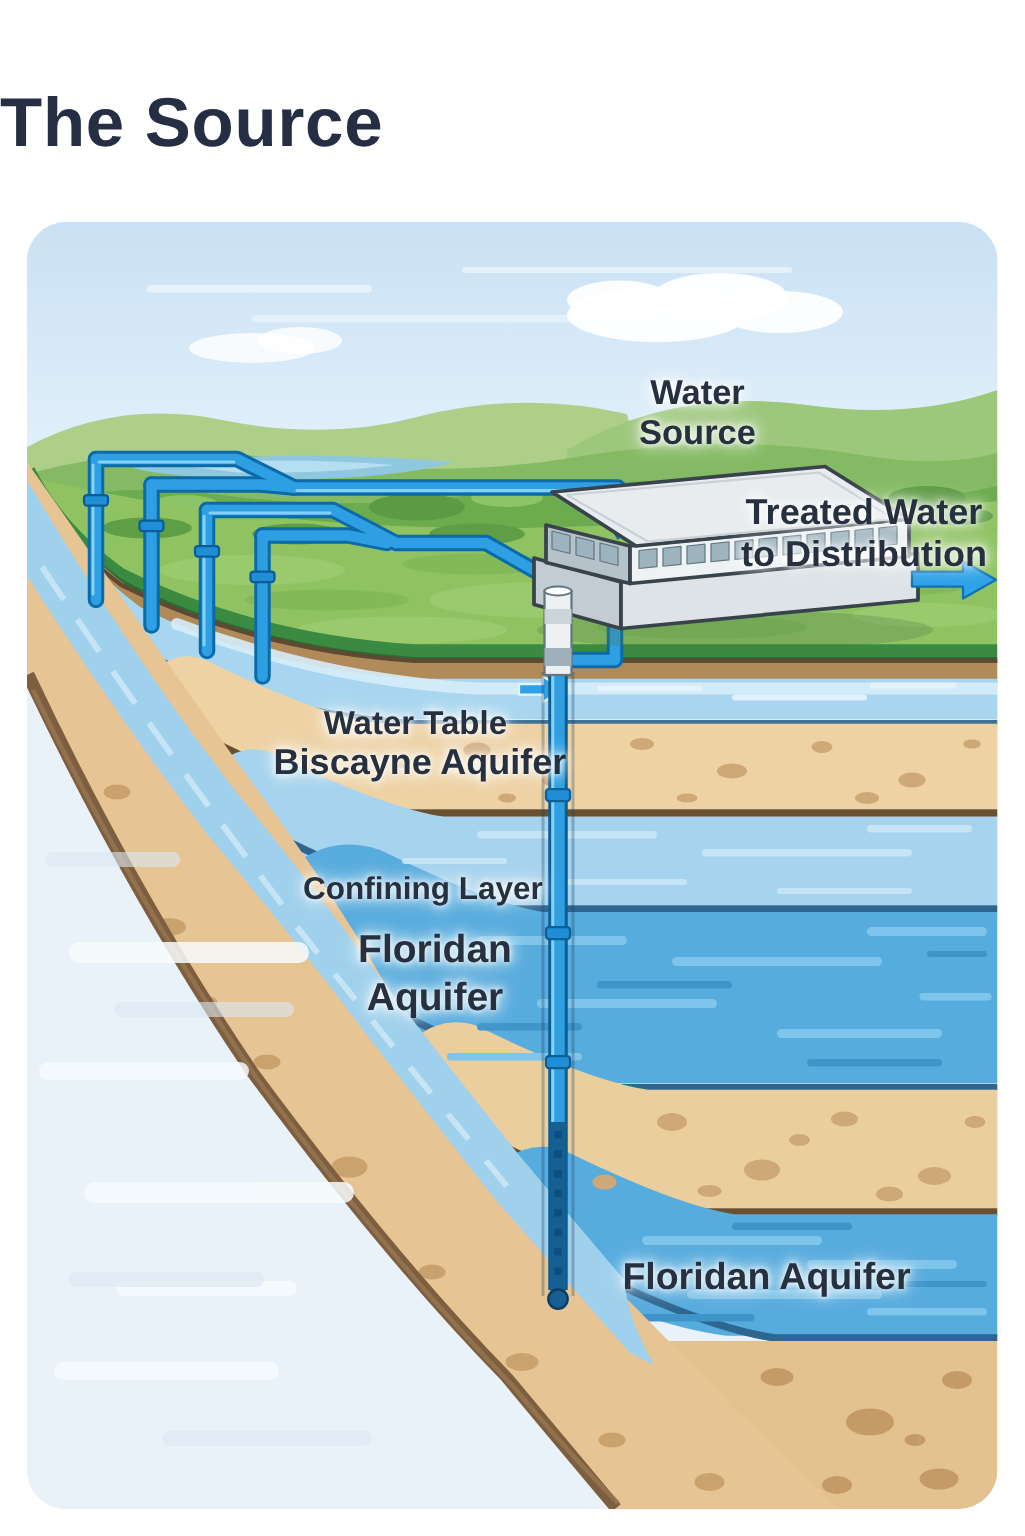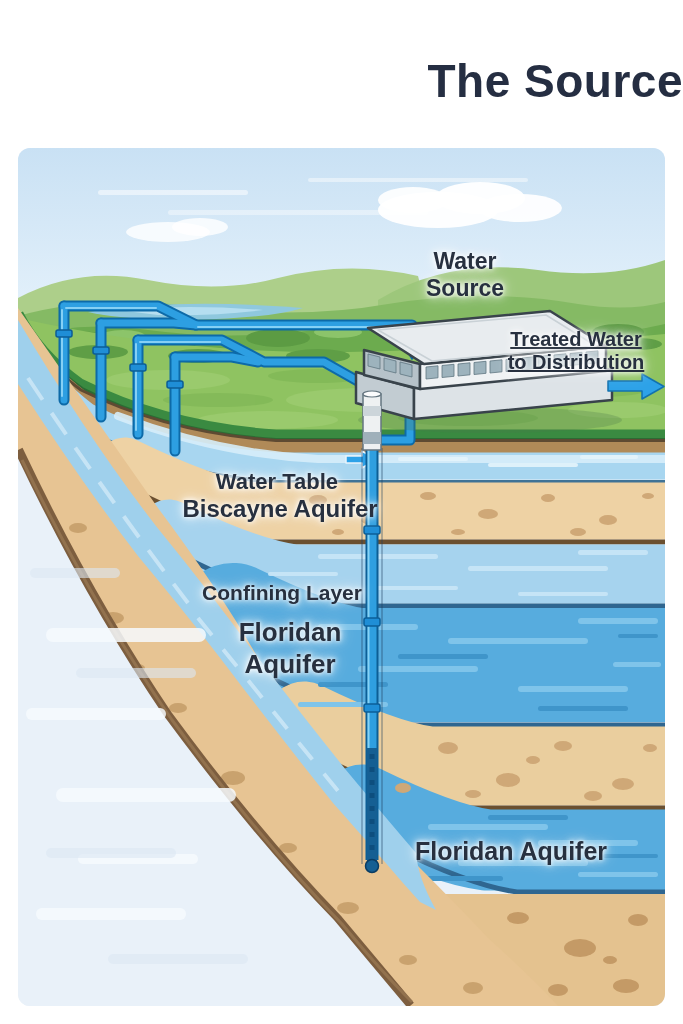--- a/index.html
+++ b/index.html
@@ -1,26 +1,26 @@
 <!DOCTYPE html>
 <html><head>
 <meta charset="utf-8">
 <style>
   html,body{margin:0;padding:0}
   body{width:683px;height:1024px;background:#ffffff;position:relative;overflow:hidden;
        font-family:"Liberation Sans",sans-serif;}
-  .title{position:absolute;top:54px;left:0;width:683px;text-align:right;
+  .title{position:absolute;top:54px;left:0;width:683px;text-align:left;
          font-size:46px;font-weight:700;color:#252e42;letter-spacing:.5px;}
   .card{position:absolute;left:18px;top:148px;width:647px;height:858px;
-        border-radius:12px;overflow:hidden;background:#e9f1f9;}
+        border-radius:26px;overflow:hidden;background:#e9f1f9;}
   .card svg{position:absolute;left:0;top:0;}
   .lbl{position:absolute;color:#27303f;font-weight:700;text-align:center;line-height:1.16;
        text-shadow:0 0 4px #fff,0 0 9px rgba(255,255,255,.95),0 0 15px rgba(255,255,255,.85);}
   #lbl-plant{left:367px;top:100px;width:160px;font-size:23px;}
-  #lbl-treated{left:468px;top:180px;width:180px;font-size:20px;text-decoration:underline;}
+  #lbl-treated{left:468px;top:180px;width:180px;font-size:24px;}
   #lbl-wt{left:148px;top:297px;width:172px;font-size:22px;text-align:right;margin-top:24px;}
   #lbl-bisc{left:152px;top:347px;width:220px;font-size:24px;}
   #lbl-conf{left:154px;top:409px;width:220px;font-size:21px;margin-top:24px;}
   #lbl-flor1{left:172px;top:469px;width:200px;font-size:26px;line-height:1.22;}
   #lbl-flor2{left:373px;top:689px;width:240px;font-size:25px;}
 </style>
 </head>
 <body>
 
 <div class="title">The Source</div>

